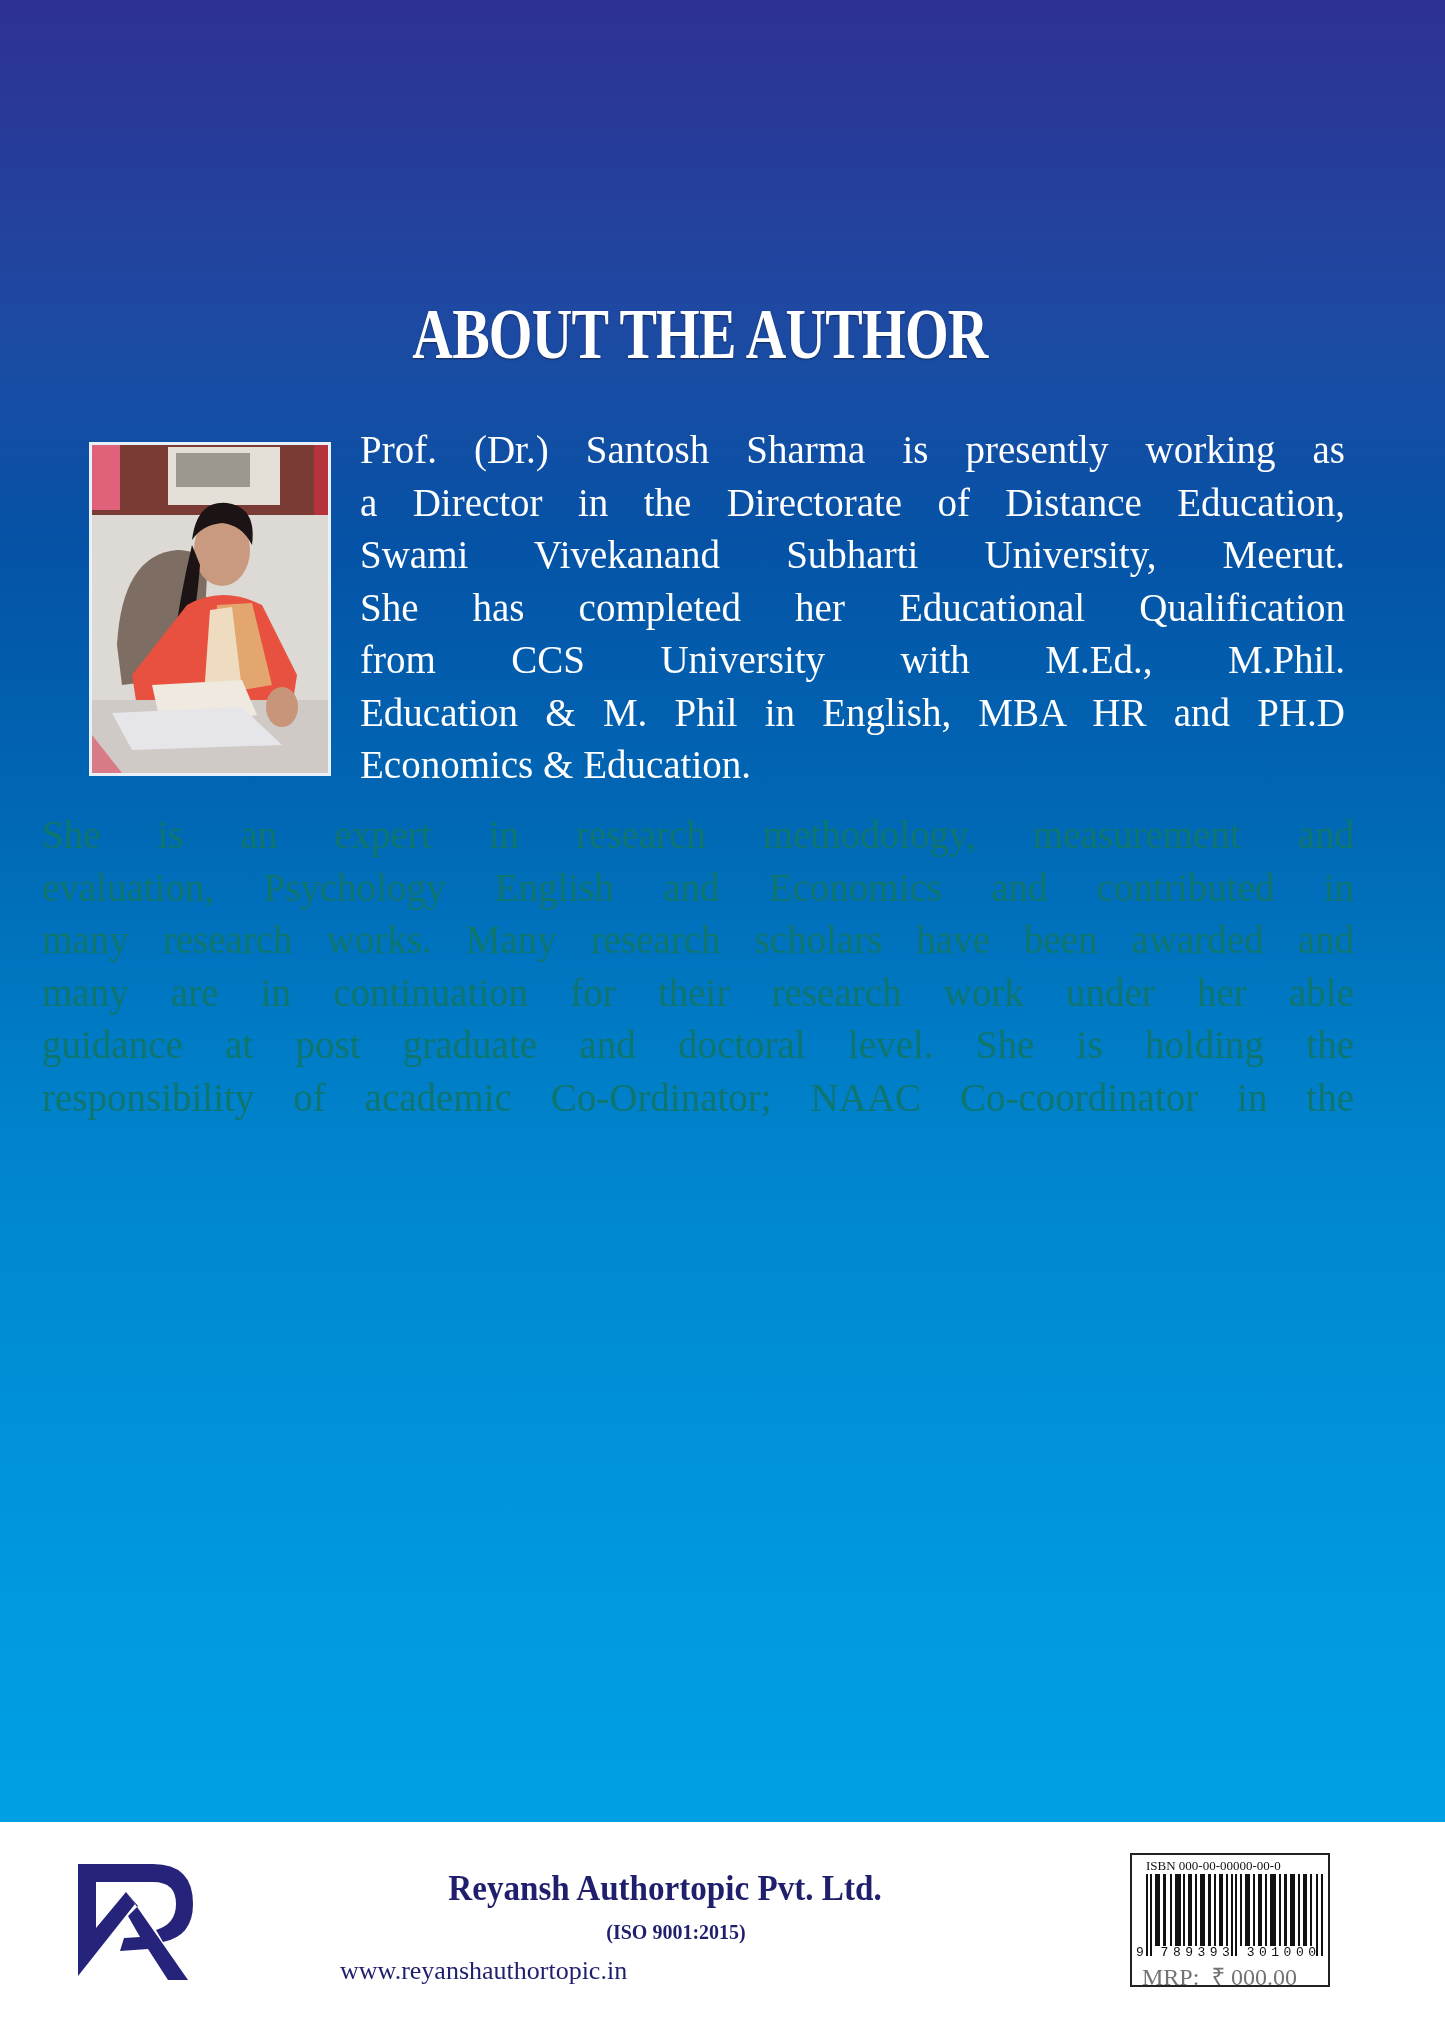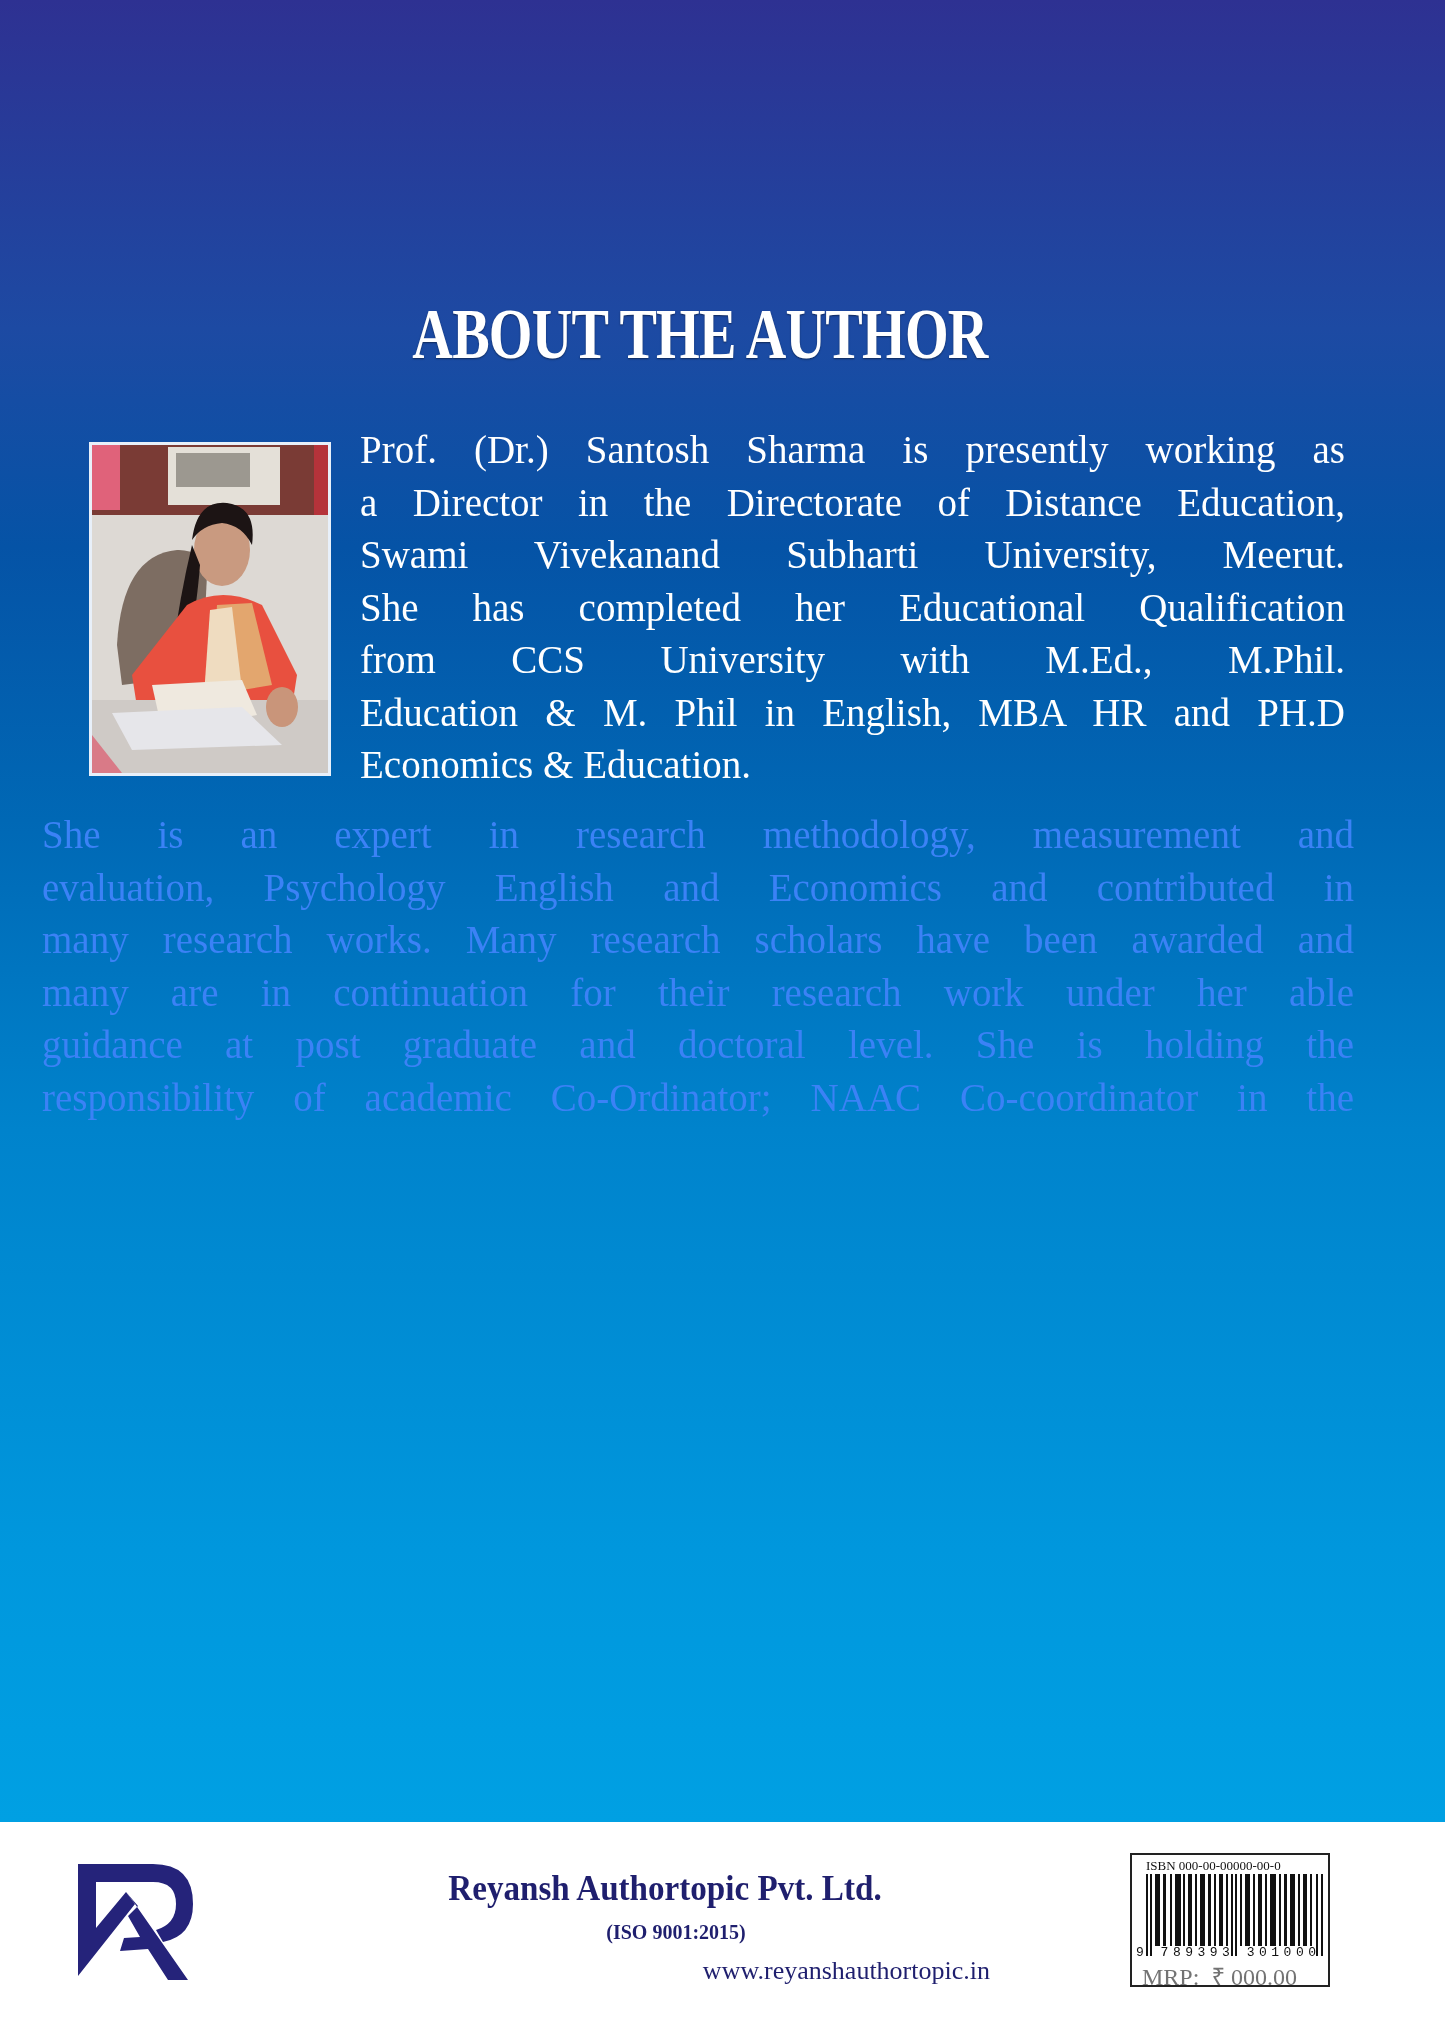--- a/index.html
+++ b/index.html
@@ -25,42 +25,42 @@
     background: #d8d3cd;
   }
   .photo-frame svg { display: block; width: 100%; height: 100%; }
   .para1 {
     position: absolute; left: 360px; top: 424px; width: 985px;
     color: #ffffff; font-family: "Liberation Serif", serif; font-size: 39px;
     line-height: 52.5px; text-align: justify;
   }
   .para2 {
     position: absolute; left: 42px; top: 809px; width: 1312px;
-    color: #3b82f6; font-family: "Liberation Serif", serif; font-size: 39px;
+    color: #0f766e; font-family: "Liberation Serif", serif; font-size: 39px;
     line-height: 52.5px; text-align: justify;
   }
   .para1 span.line, .para2 span.line { display: block; text-align-last: justify; white-space: nowrap; }
   .para1 span.line.last, .para2 span.line.last { text-align-last: left; }
   .line { overflow: visible; }
   .footer {
     position: absolute; left: 0; top: 1822px; width: 1445px; height: 198px; background: #ffffff;
   }
   .logo { position: absolute; left: 68px; top: 1854px; width: 130px; height: 134px; }
   .publisher-name {
     position: absolute; top: 1868px; left: 340px; width: 650px; text-align: center;
     color: #1f1f6e; font-family: "Liberation Serif", serif; font-weight: bold; font-size: 36px; line-height: 40px;
     transform: scaleX(0.92); transform-origin: 325px 0;
   }
   .publisher-iso {
     position: absolute; top: 1920px; left: 340px; width: 650px; text-align: center;
     color: #1f1f6e; font-family: Liberation Serif, serif; font-weight: bold; font-size: 20px; line-height: 24px;
     padding-left: 22px; box-sizing: border-box;
   }
   .publisher-url {
-    position: absolute; top: 1956px; left: 340px; width: 650px; text-align: right;
+    position: absolute; top: 1956px; left: 340px; width: 650px; text-align: left;
     color: #1f1f6e; font-family: "Liberation Serif", serif; font-size: 26px; line-height: 30px;
   }
   .barcode-box {
     position: absolute; left: 1130px; top: 1853px; width: 200px; height: 134px;
     border: 2px solid #222; box-sizing: border-box; background: #fff;
   }
   .isbn-text {
     position: absolute; left: 14px; top: 3px; font-family: "Liberation Serif", serif; font-size: 13px; color: #111; white-space: nowrap; text-align: center;
   }
   .bars { position: absolute; left: 14px; top: 19px; width: 180px; height: 82px; }

